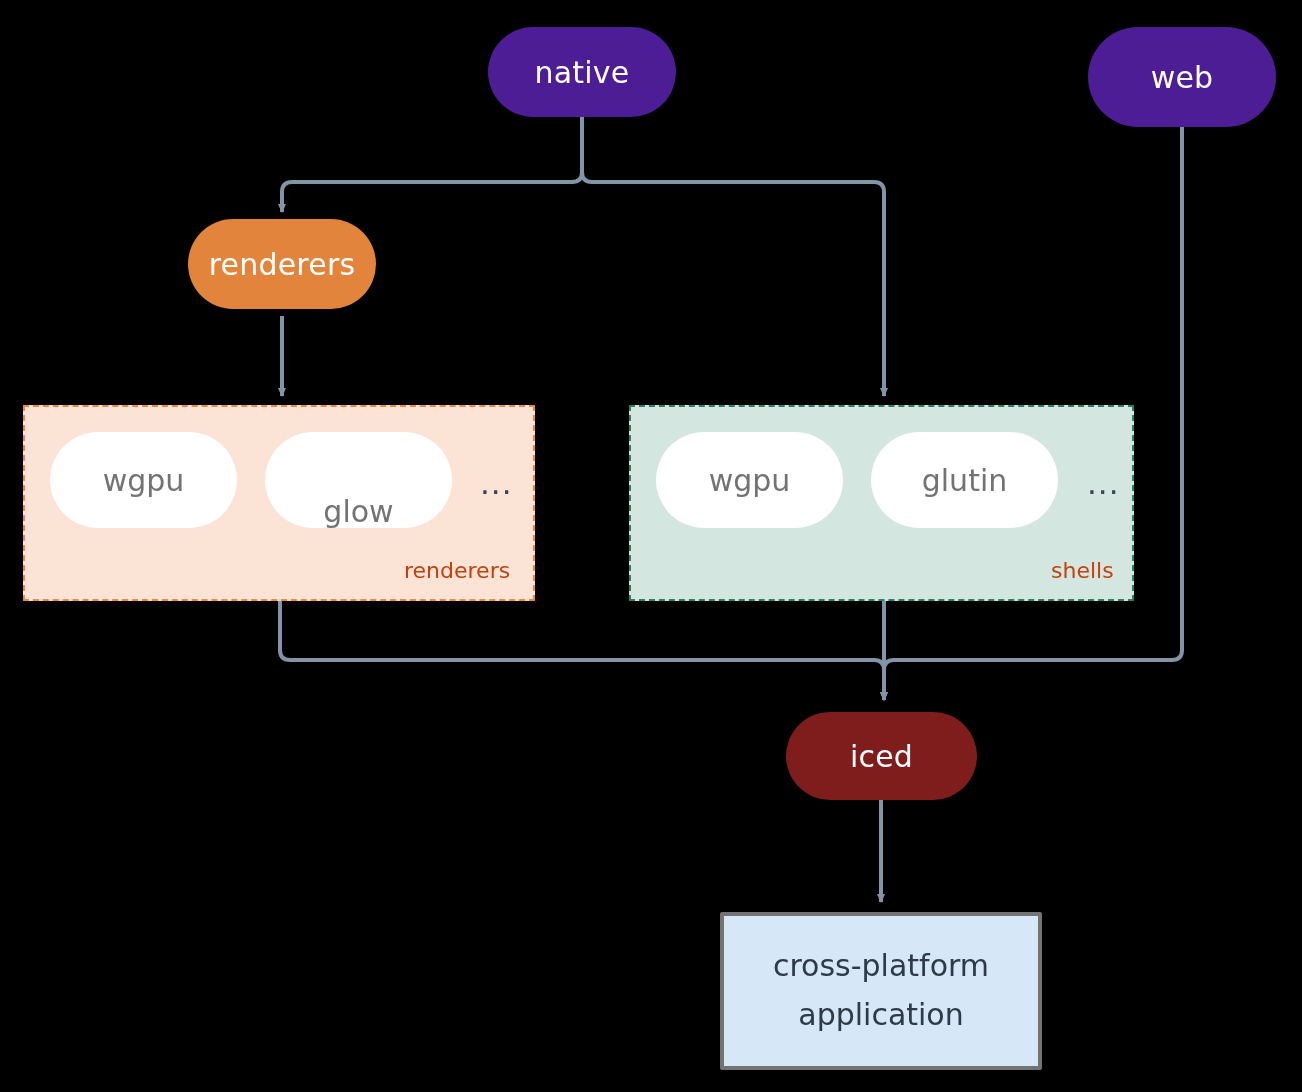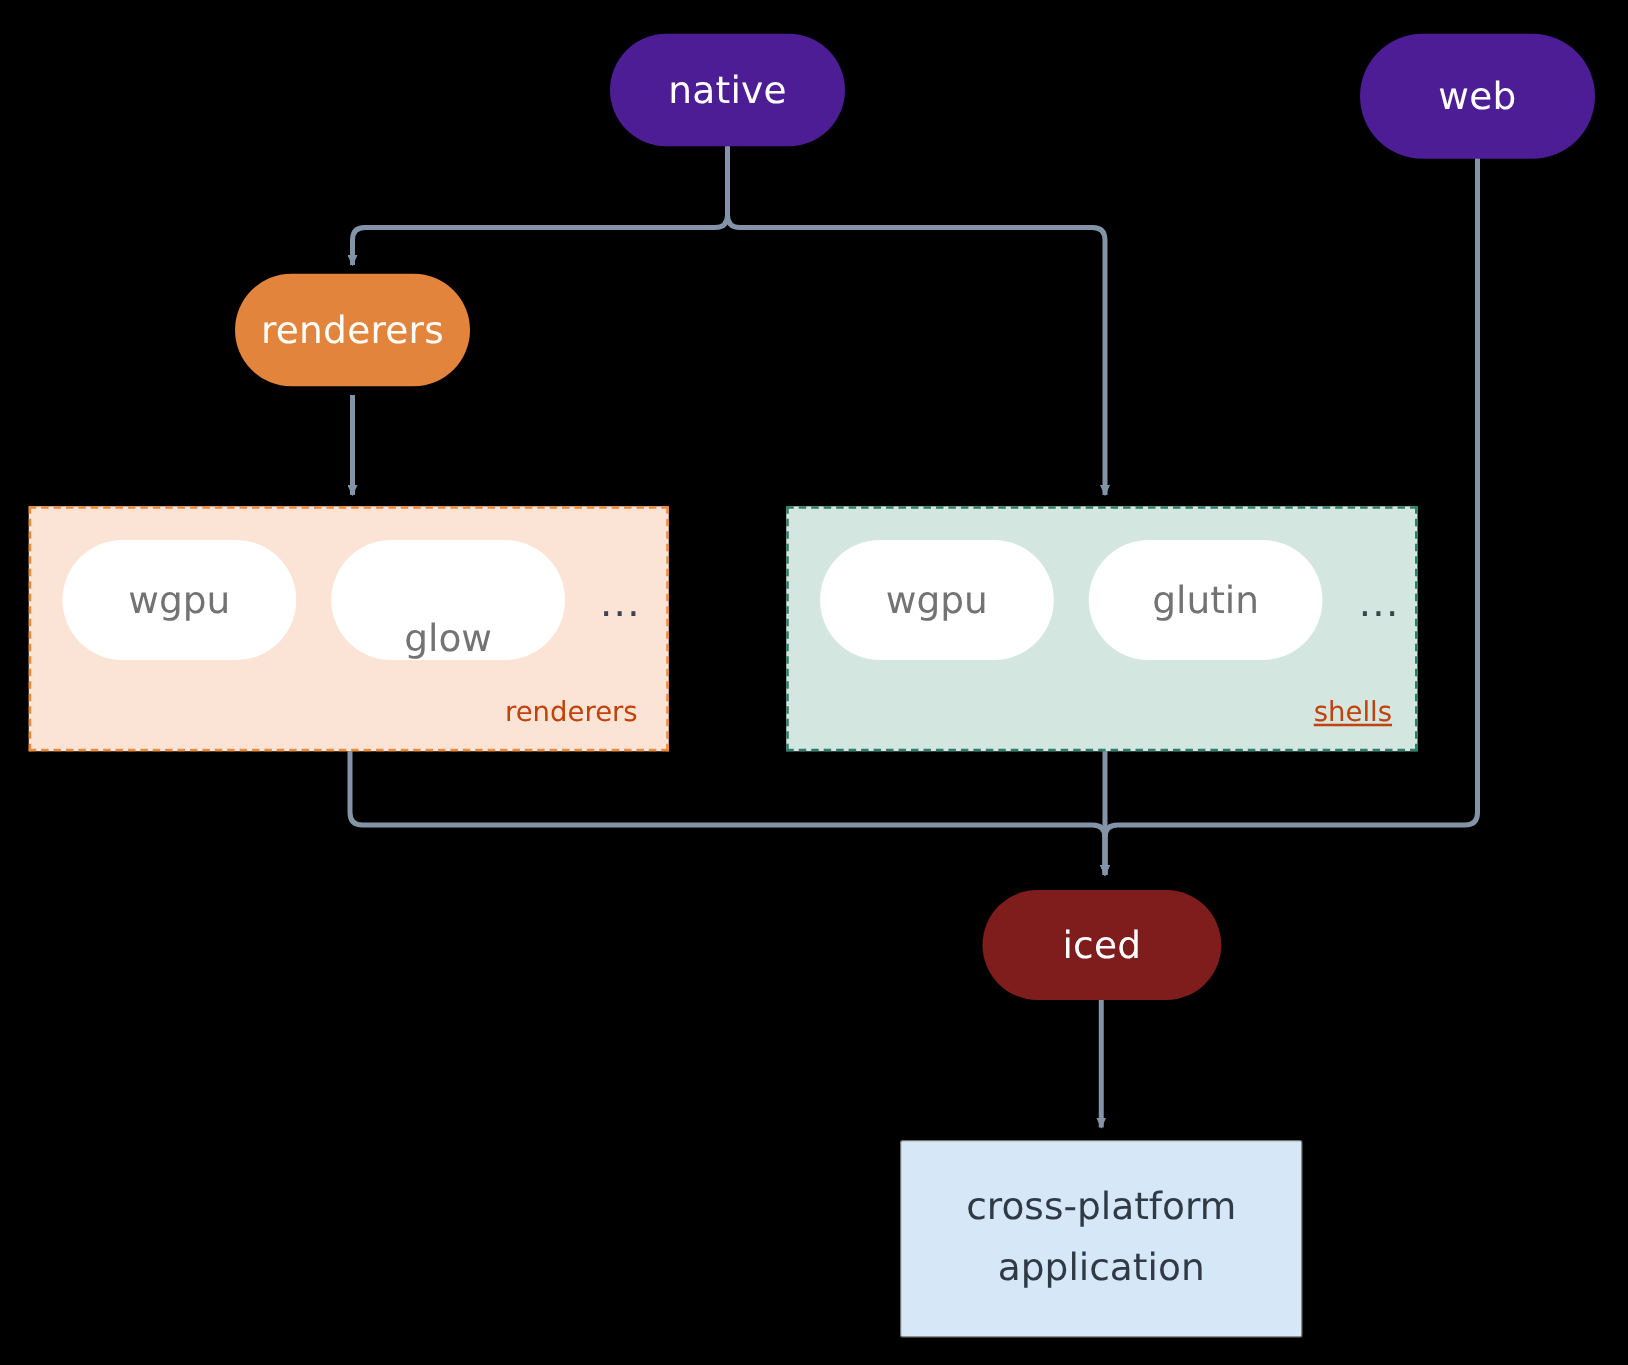--- a/index.html
+++ b/index.html
@@ -86,21 +86,21 @@
   .group-caption {
     position: absolute;
     color: #c2410c;
     font-size: 22px;
     line-height: 1;
   }
   .node-rect {
     position: absolute;
     box-sizing: border-box;
     background: #d6e8f8;
-    border: 1px solid #737373;
+    border: 4px solid #737373;
     border-radius: 2px;
     display: flex;
     align-items: center;
     justify-content: center;
   }
   .rect-label {
     color: #2f3a46;
     font-size: 30px;
     line-height: 1.62;
     text-align: center;
@@ -159,21 +159,21 @@
 
   <div class="group-box group-shells" style="left:629px; top:405px; width:505px; height:196px;">
   </div>
   <div class="leaf-pill" style="left:656px; top:432px; width:187px; height:96px;">
     <span class="leaf-label">wgpu</span>
   </div>
   <div class="leaf-pill" style="left:871px; top:432px; width:187px; height:96px;">
     <span class="leaf-label">glutin</span>
   </div>
   <div class="ellipsis" style="left:1087px; top:468px;">...</div>
-  <div class="group-caption" style="left:1051px; top:560px;text-decoration:underline;">shells</div>
+  <div class="group-caption" style="left:1051px; top:560px;">shells</div>
 
   <div class="node pill node-iced" style="left:786px; top:712px; width:191px; height:88px;">
     <span class="pill-label">iced</span>
   </div>
 
   <div class="node-rect" style="left:720px; top:912px; width:322px; height:158px;">
     <span class="rect-label">cross-platform
 application</span>
   </div>
 

